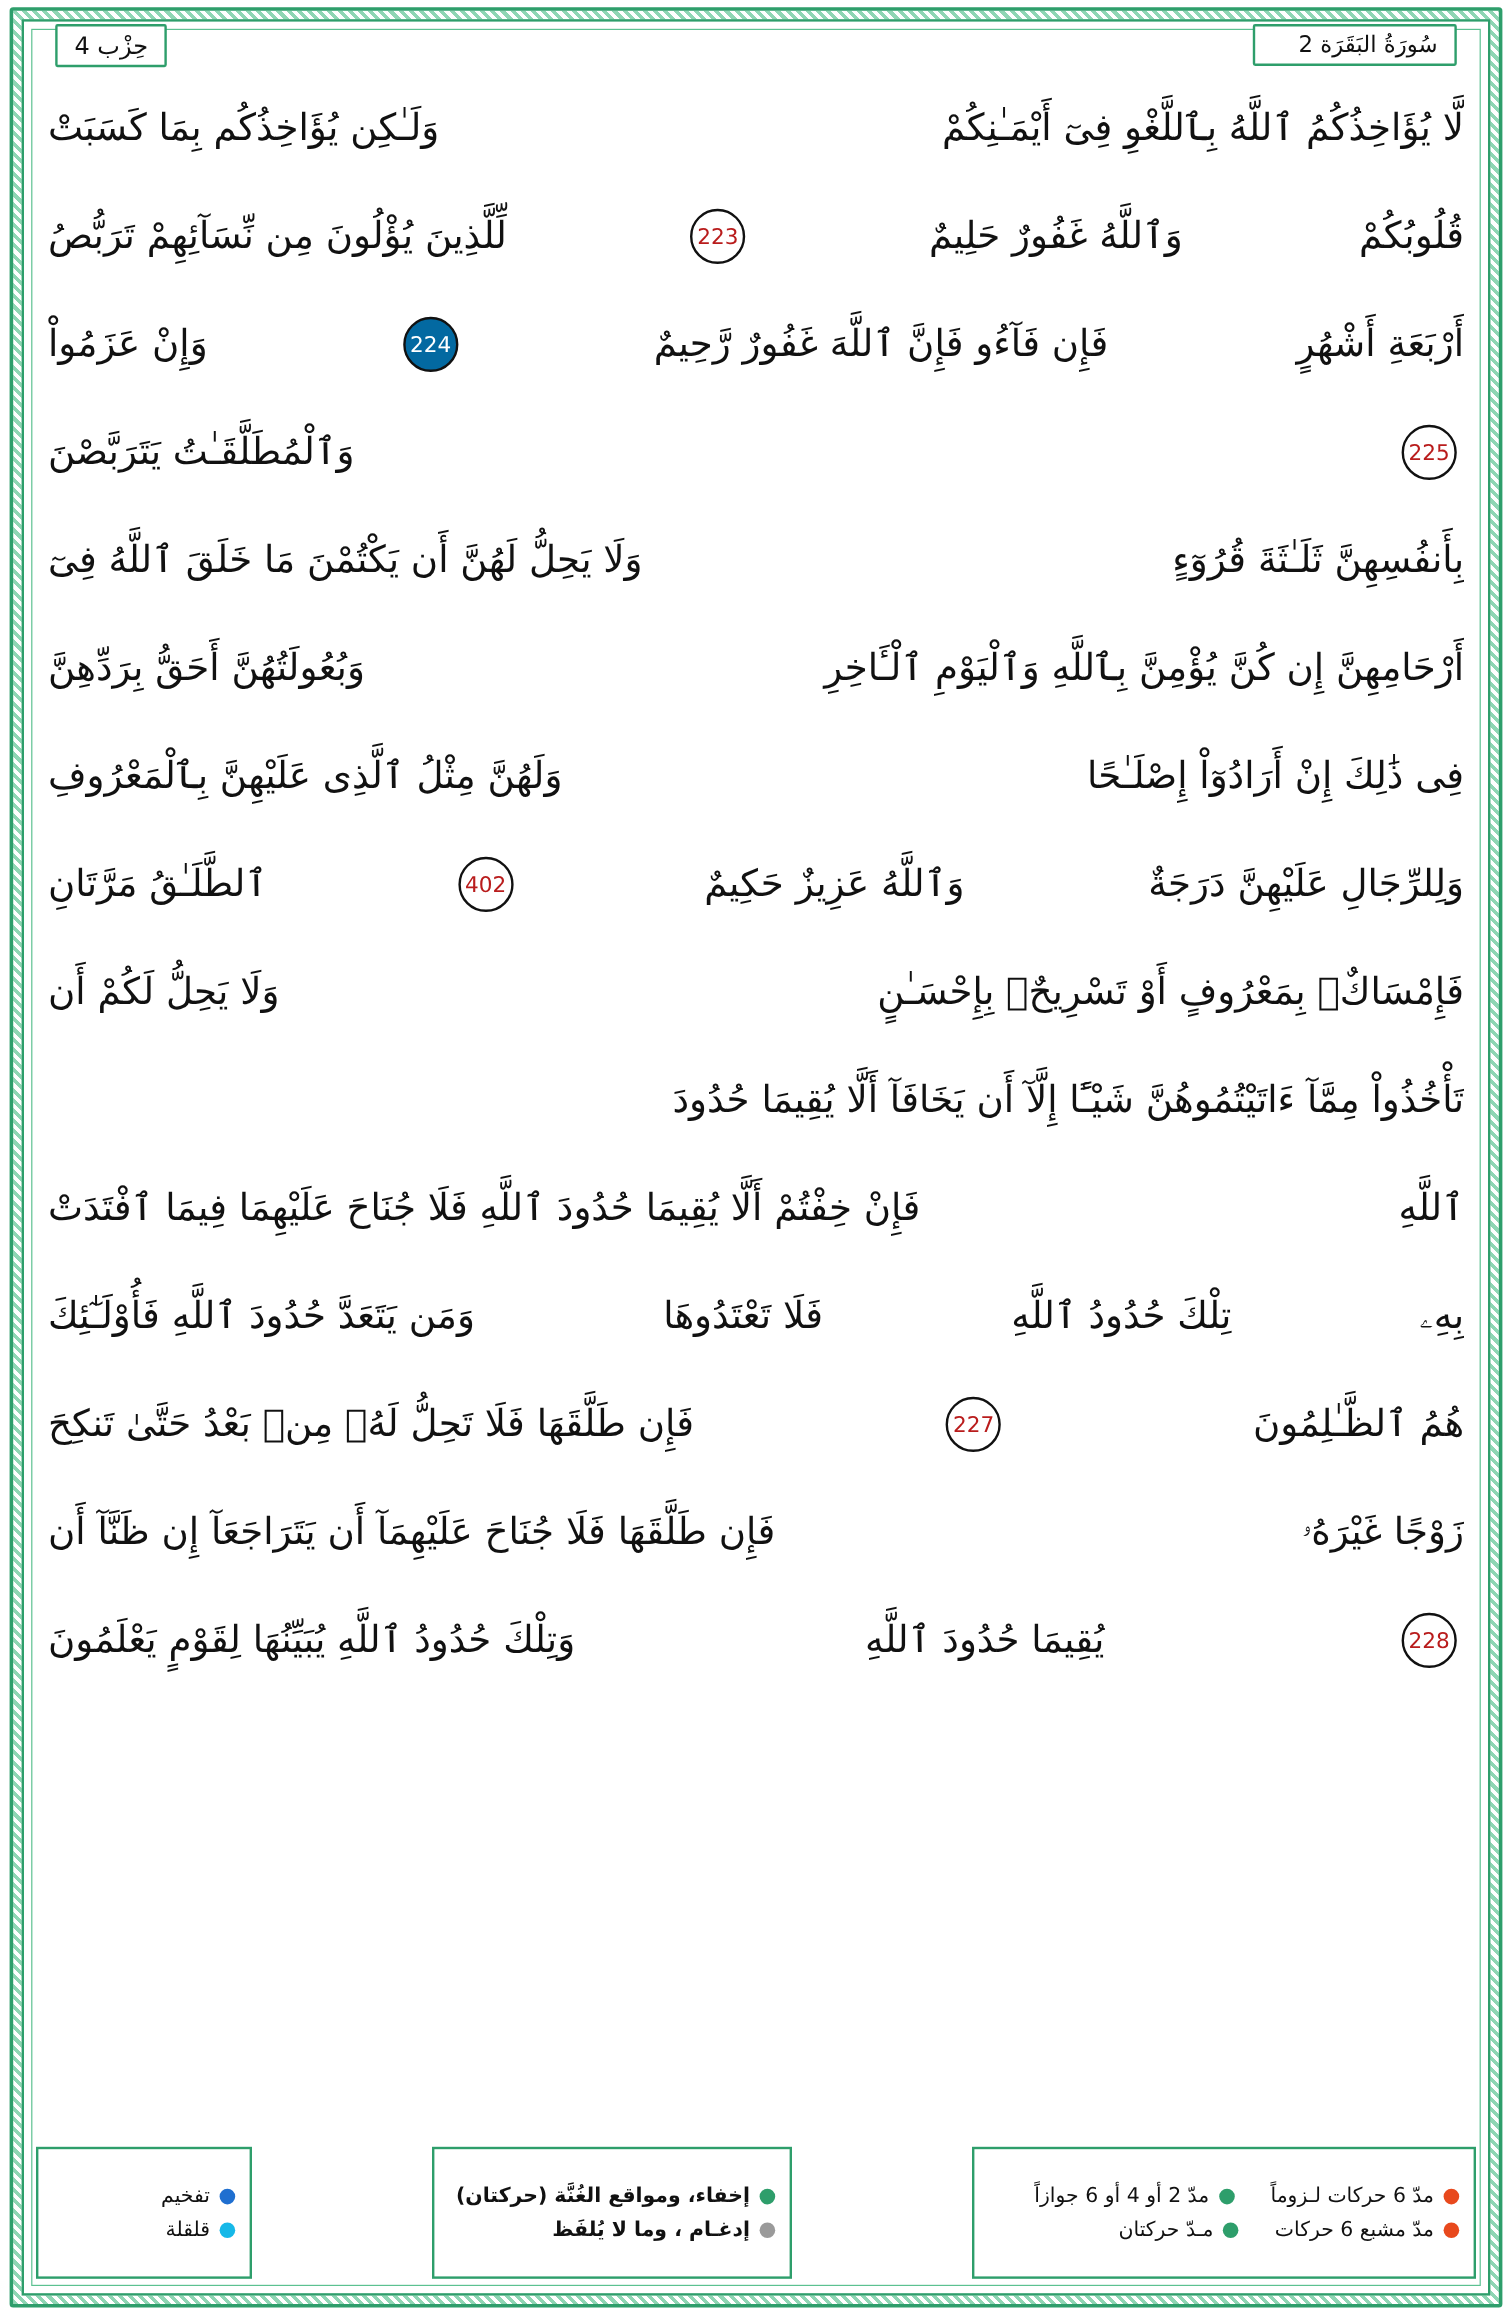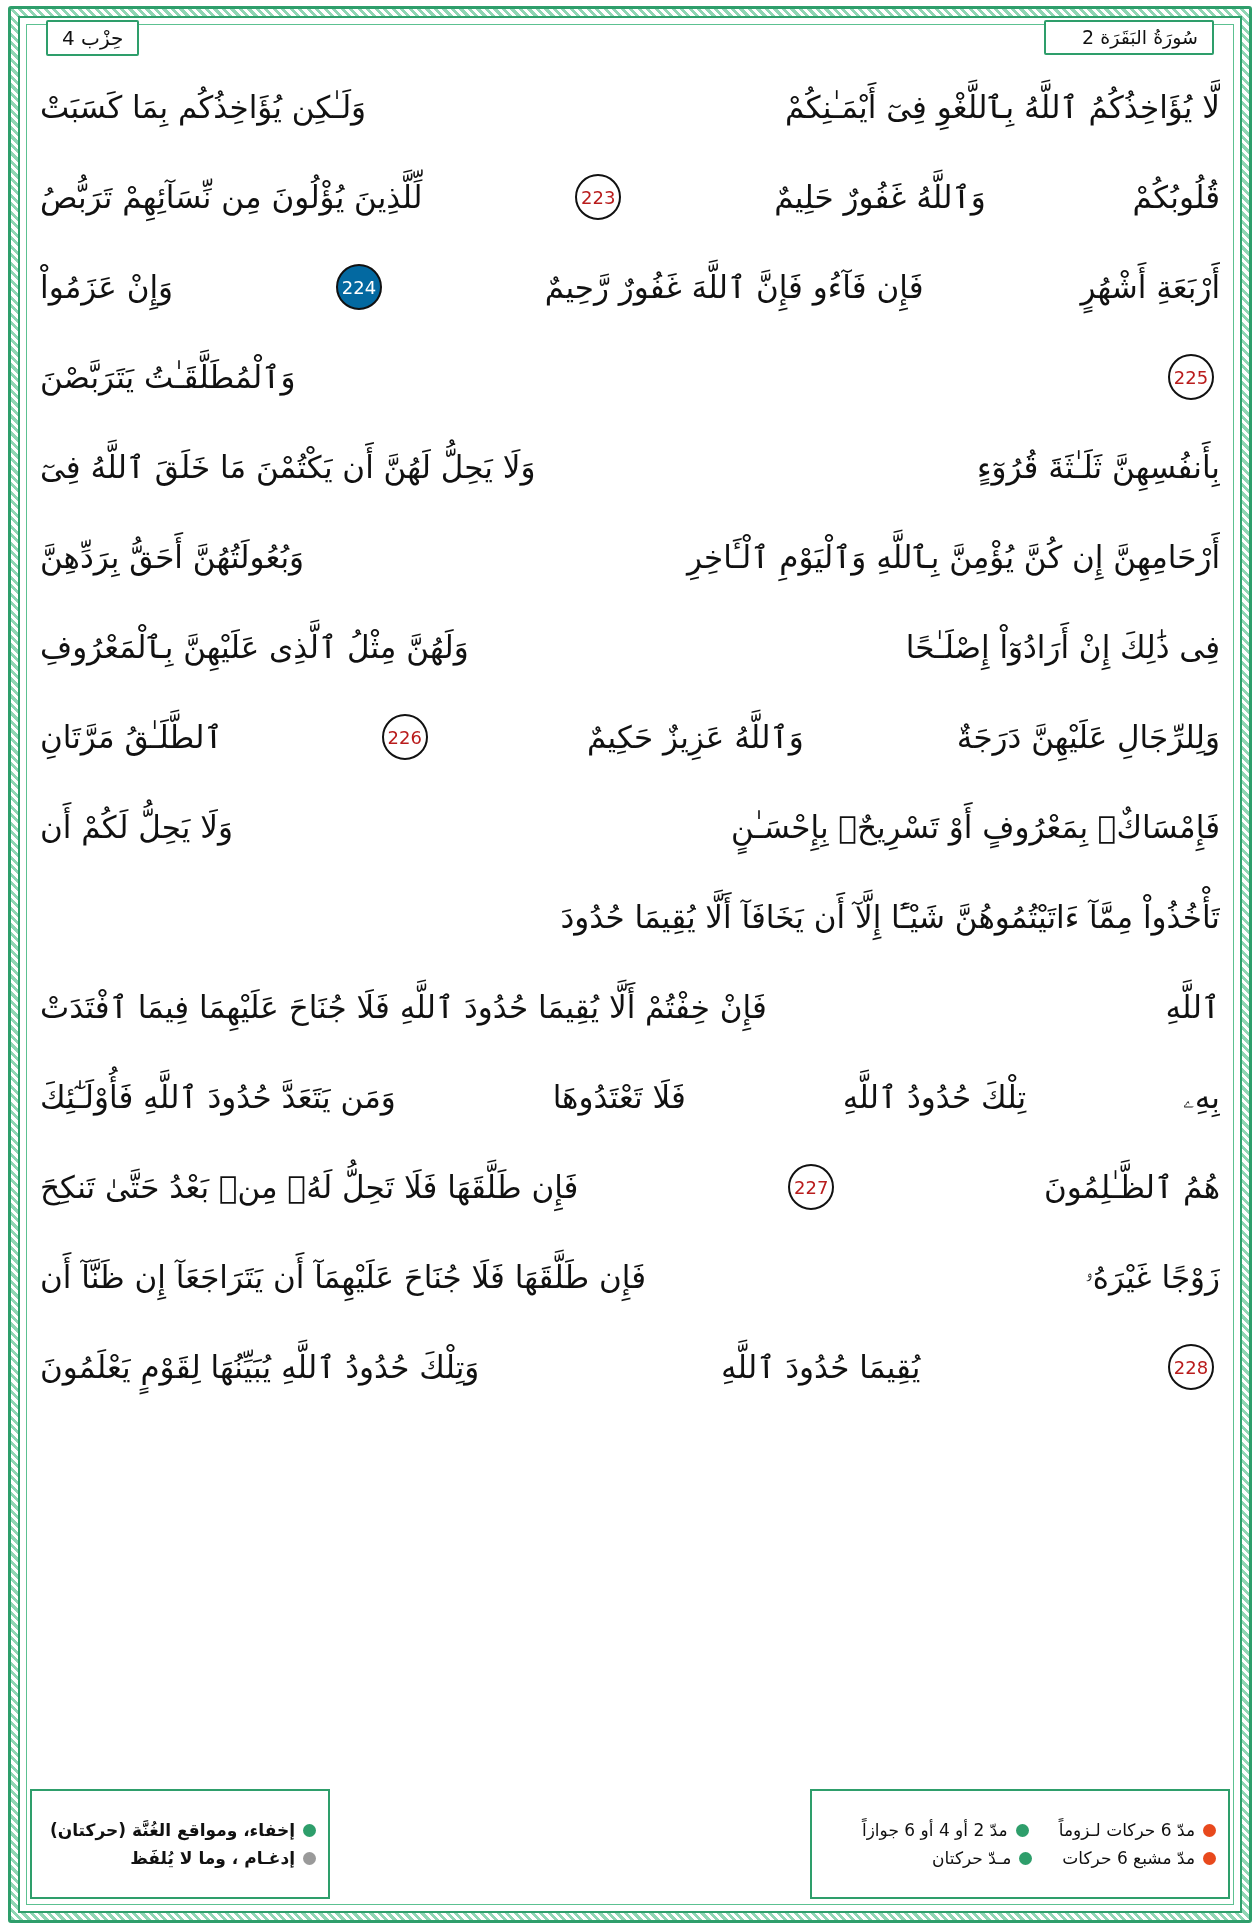--- a/index.html
+++ b/index.html
@@ -198,21 +198,21 @@
         <span class="c-black">أَرْحَامِهِنَّ إِن كُنَّ يُؤْمِنَّ بِٱللَّهِ وَٱلْيَوْمِ ٱلْـَٔاخِرِ</span>
         <span class="c-black">وَبُعُولَتُهُنَّ أَحَقُّ بِرَدِّهِنَّ</span>
       </div>
       <div class="line">
         <span class="c-black">فِى ذَٰلِكَ إِنْ أَرَادُوٓاْ إِصْلَـٰحًا</span>
         <span class="c-black">وَلَهُنَّ مِثْلُ ٱلَّذِى عَلَيْهِنَّ بِٱلْمَعْرُوفِ</span>
       </div>
       <div class="line">
         <span class="c-black">وَلِلرِّجَالِ عَلَيْهِنَّ دَرَجَةٌ</span>
         <span class="c-black">وَٱللَّهُ عَزِيزٌ حَكِيمٌ</span>
-        <span class="ayah-mark">226</span>
+        <span class="ayah-mark">402</span>
         <span class="c-black">ٱلطَّلَـٰقُ مَرَّتَانِ</span>
       </div>
       <div class="line">
         <span class="c-black">فَإِمْسَاكٌۢ بِمَعْرُوفٍ أَوْ تَسْرِيحٌۢ بِإِحْسَـٰنٍ</span>
         <span class="c-black">وَلَا يَحِلُّ لَكُمْ أَن</span>
       </div>
       <div class="line">
         <span class="c-black">تَأْخُذُواْ مِمَّآ ءَاتَيْتُمُوهُنَّ شَيْـًٔا إِلَّآ أَن يَخَافَآ أَلَّا يُقِيمَا حُدُودَ</span>
       </div>
       <div class="line">
@@ -263,15 +263,25 @@
         <span class="dot" style="background:#2e9e6b"></span>
         <span>إخفاء، ومواقع الغُنَّة (حركتان)</span>
       </div>
       <div class="legend-item">
         <span class="dot" style="background:#9a9a9a"></span>
         <span>إدغـام ، وما لا يُلفَظ</span>
       </div>
     </div>
 
 
+    <div class="legend-col narrow">
+      <div class="legend-item">
+        <span class="dot" style="background:#1f6fd0"></span>
+        <span>تفخيم</span>
+      </div>
+      <div class="legend-item">
+        <span class="dot" style="background:#16b8e8"></span>
+        <span>قلقلة</span>
+      </div>
+    </div>
 
   </div>
 </div>
 
 </body></html>

